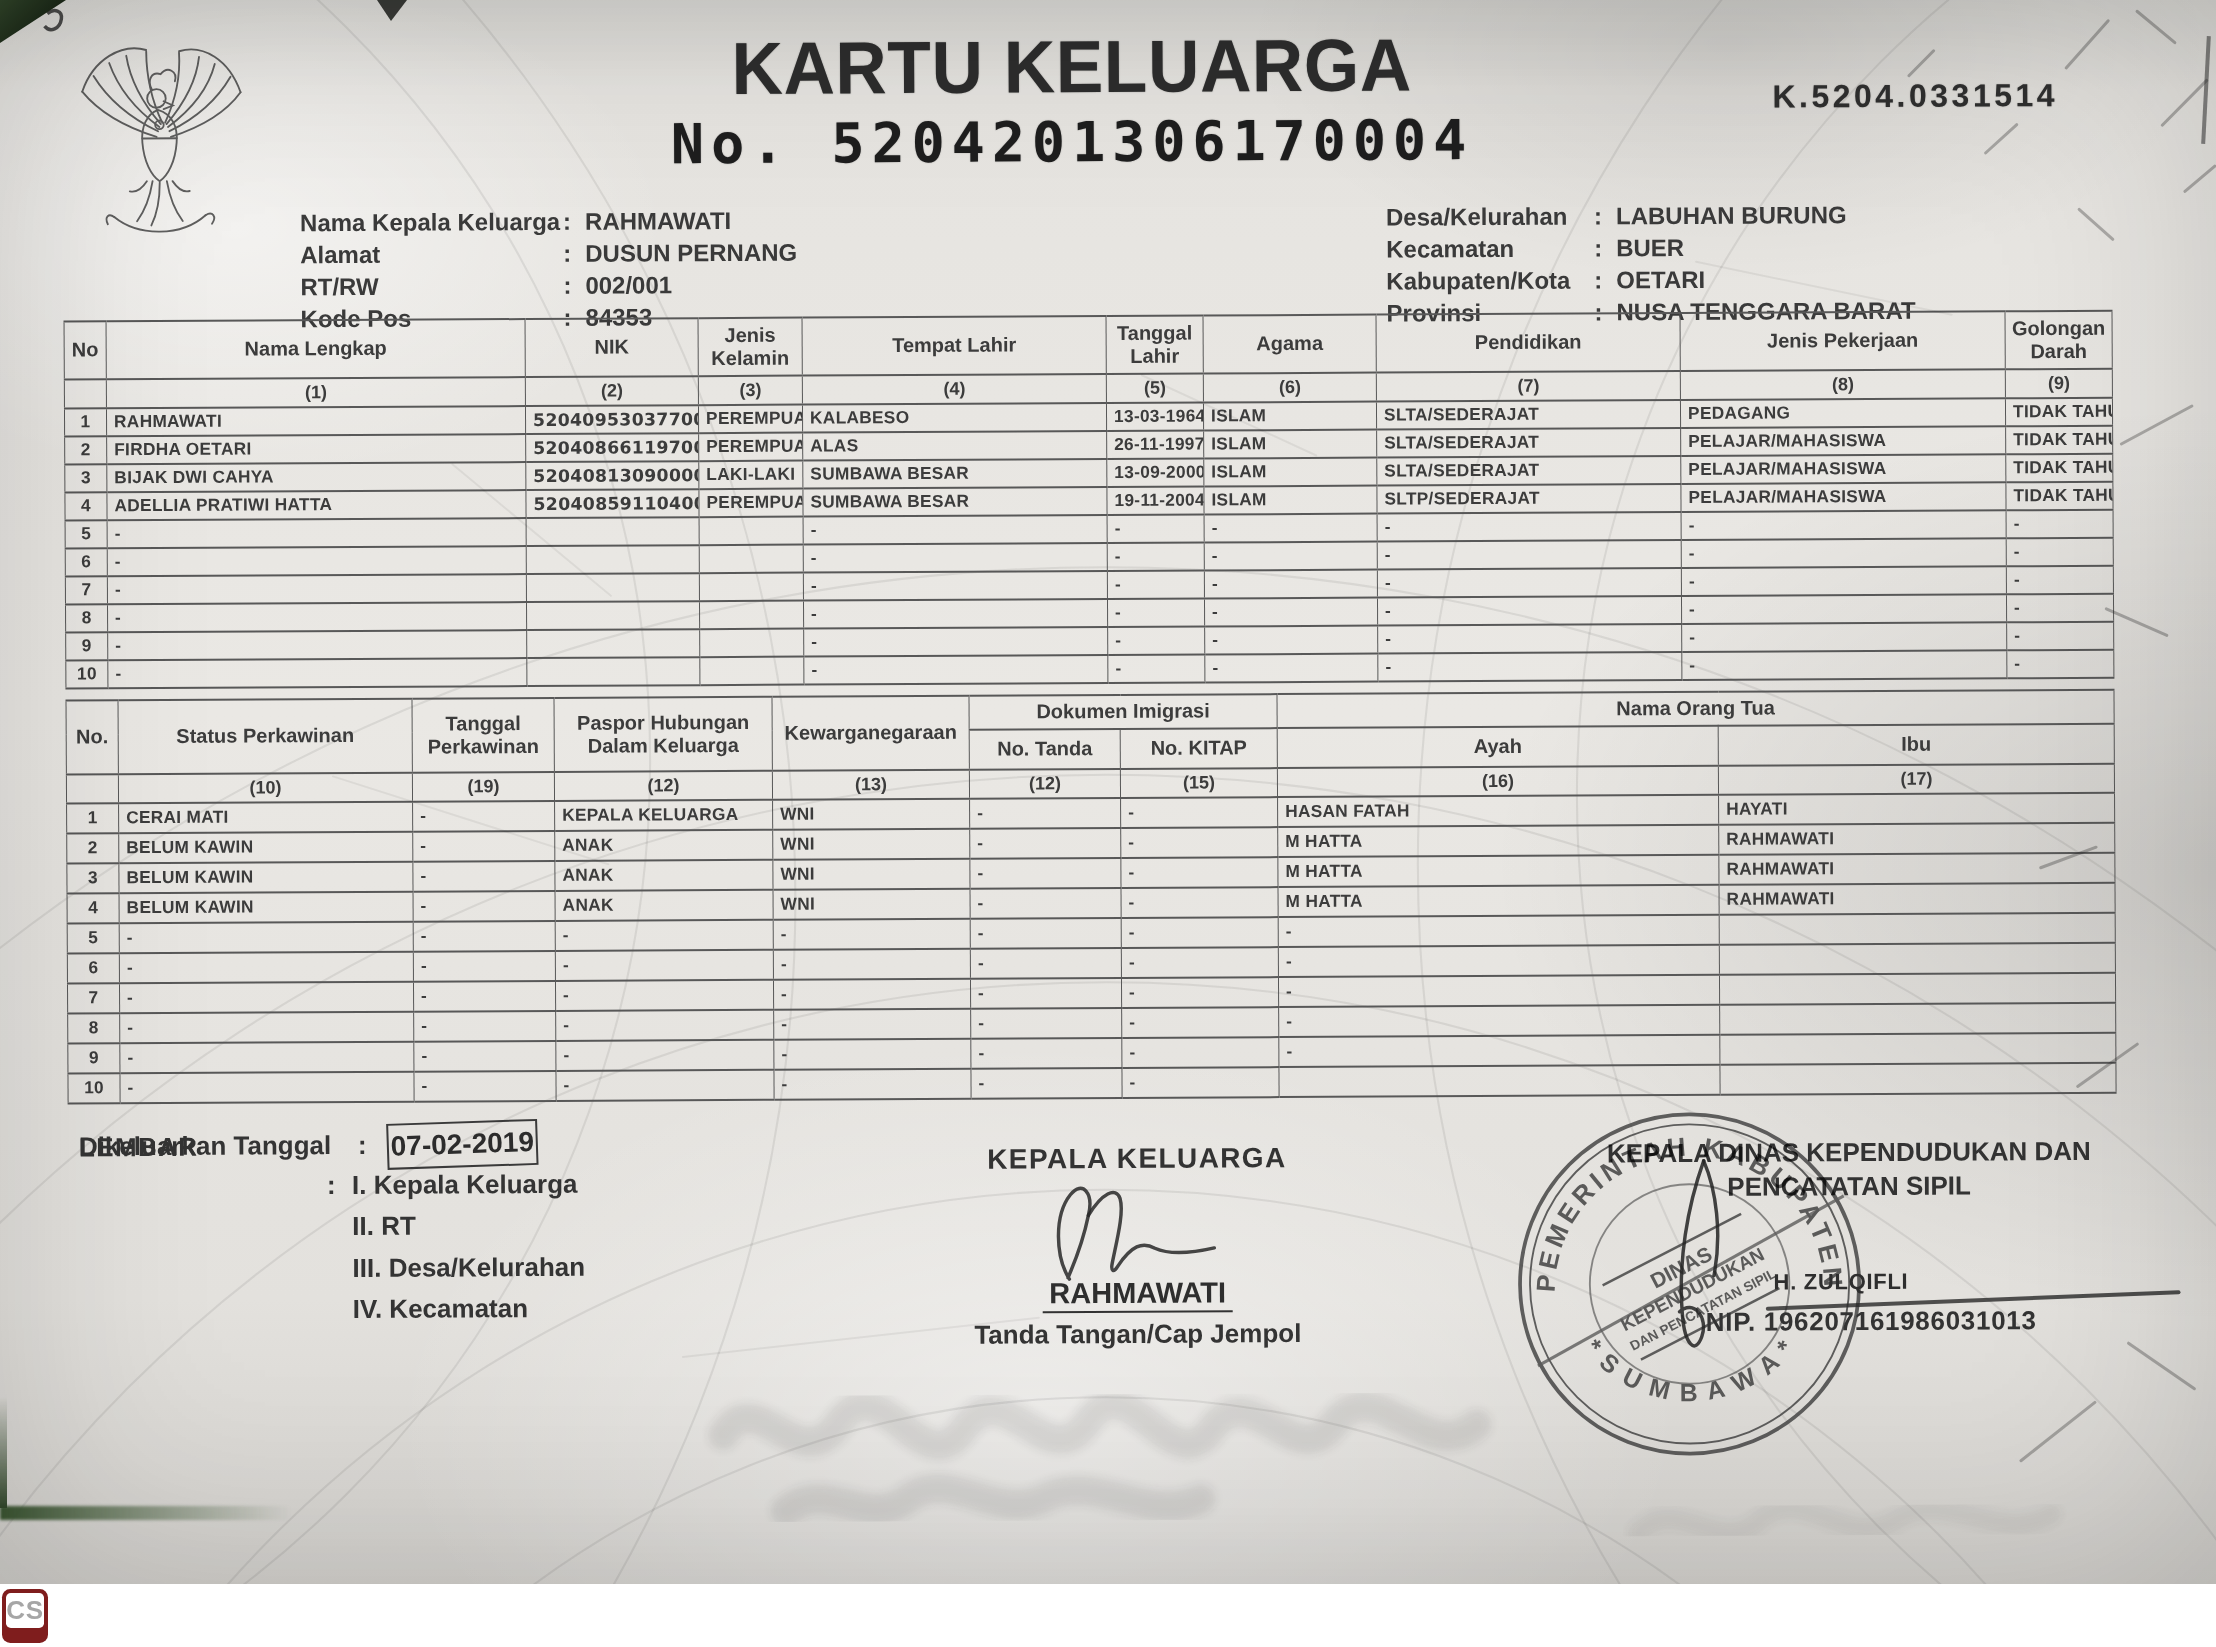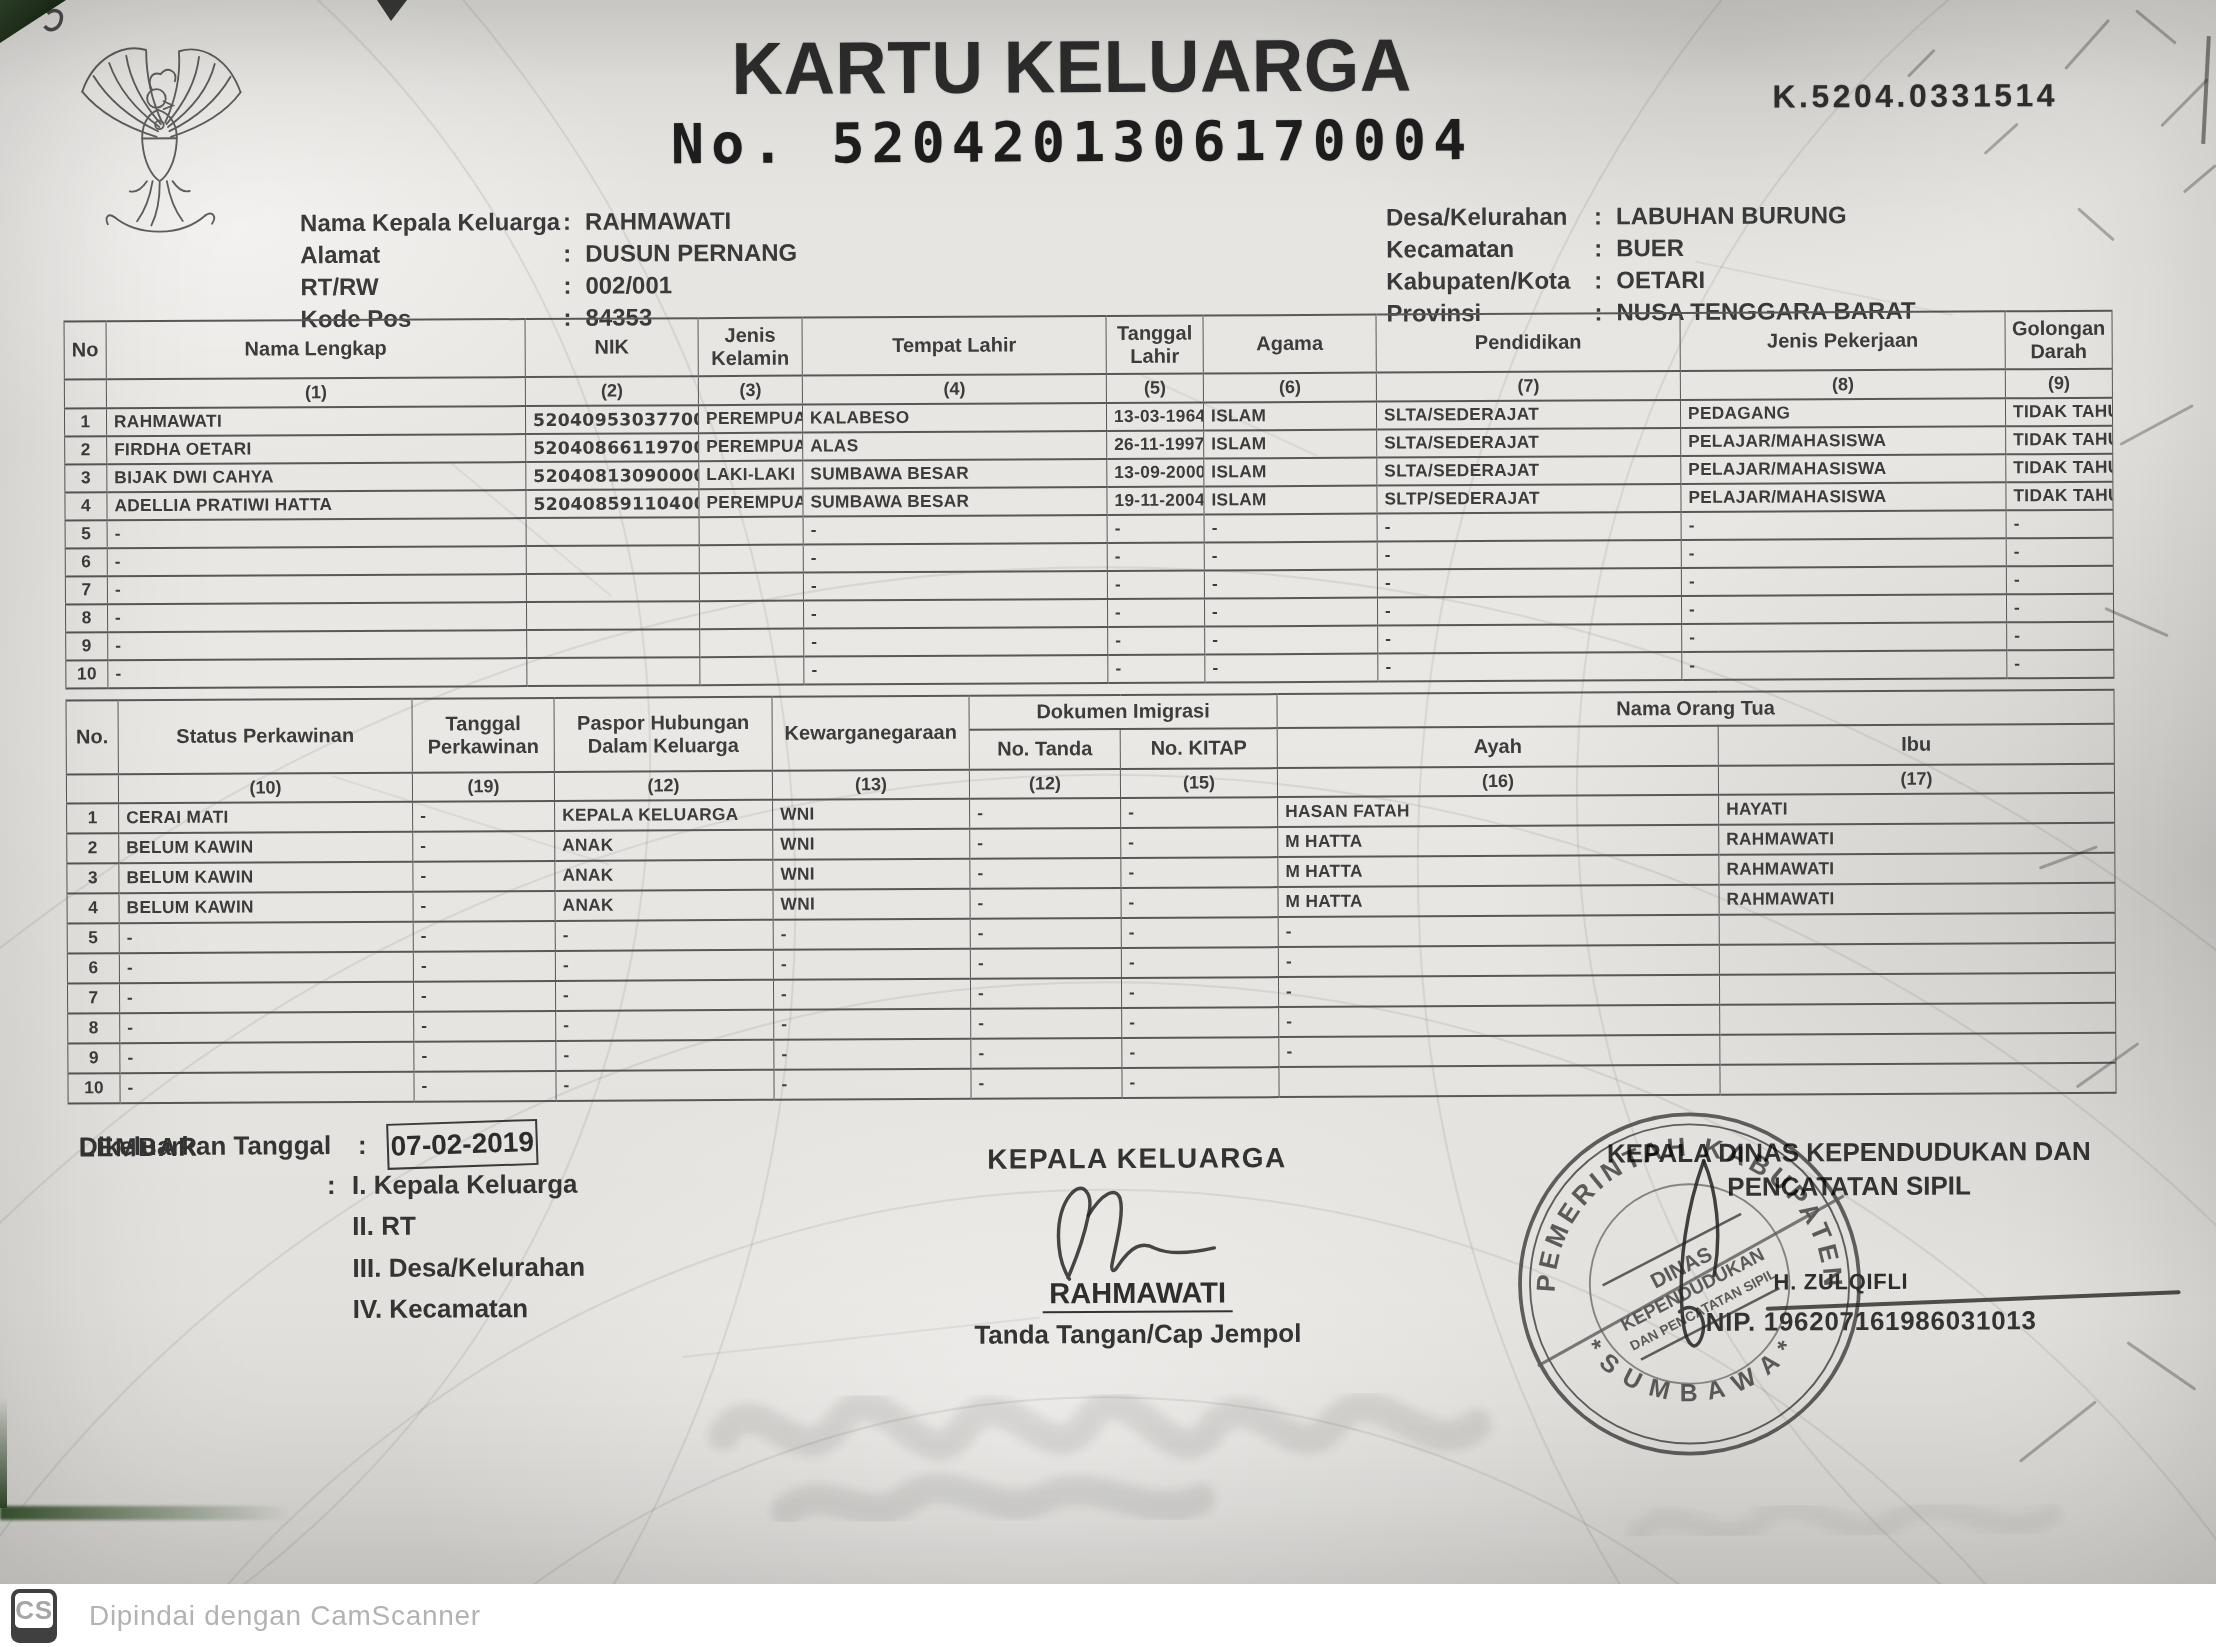--- a/index.html
+++ b/index.html
@@ -109,21 +109,21 @@
   
   .mark{position:absolute;height:2.8px;background:rgba(40,40,40,.32);border-radius:1.4px;}
   .crease{position:absolute;height:2.1px;background:rgba(0,0,0,.06);border-radius:1.4px;}
   .tick-r{position:absolute;left:2204px;top:36px;width:3.5px;height:108px;background:rgba(30,30,30,.5);transform:rotate(3deg);}
 
   .ghost{position:absolute;left:699px;top:1350px;opacity:.55;}
   .ghost2{position:absolute;left:1619px;top:1453px;opacity:.4;}
 
   
   .footerbar{position:absolute;left:0;right:0;bottom:0;height:64px;background:#ffffff;}
-  .cs-logo{position:absolute;left:11px;top:4.8px;width:46px;height:54px;border-radius:8.3px;background:#404040;}
+  .cs-logo{position:absolute;left:2px;top:4.8px;width:46px;height:54px;border-radius:8.3px;background:#7f1d1d;}
   .cs-logo .inner{position:absolute;left:4.2px;top:4.2px;right:4.2px;bottom:15px;background:#fff;border-radius:4.8px;
     display:flex;align-items:center;justify-content:center;font-size:26px;font-weight:700;color:#a6a6a6;letter-spacing:0.7px;}
   .cs-text{position:absolute;left:89px;top:0;height:64px;display:flex;align-items:center;
     font-size:28px;color:#b3b3b3;letter-spacing:0.7px;}
 </style>
 </head>
 <body>
 
 <div class="photo">
 
@@ -660,15 +660,14 @@
   <div class="notch-top"></div>
   <div class="edge-bl"></div>
   <div class="edge-l"></div>
   <div class="tick-r"></div>
 </div>
 
 <div class="footerbar">
   <div class="cs-logo">
     <div class="inner">CS</div>
   </div>
-  <div class="cs-text">Dipindai dengan CamScanner</div>
 </div>
 
 
 </body></html>

